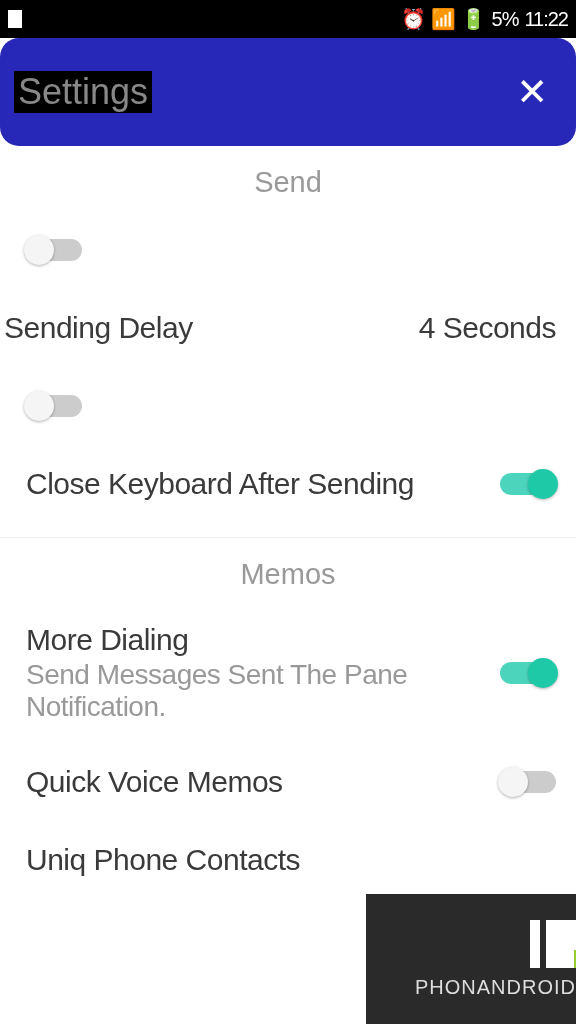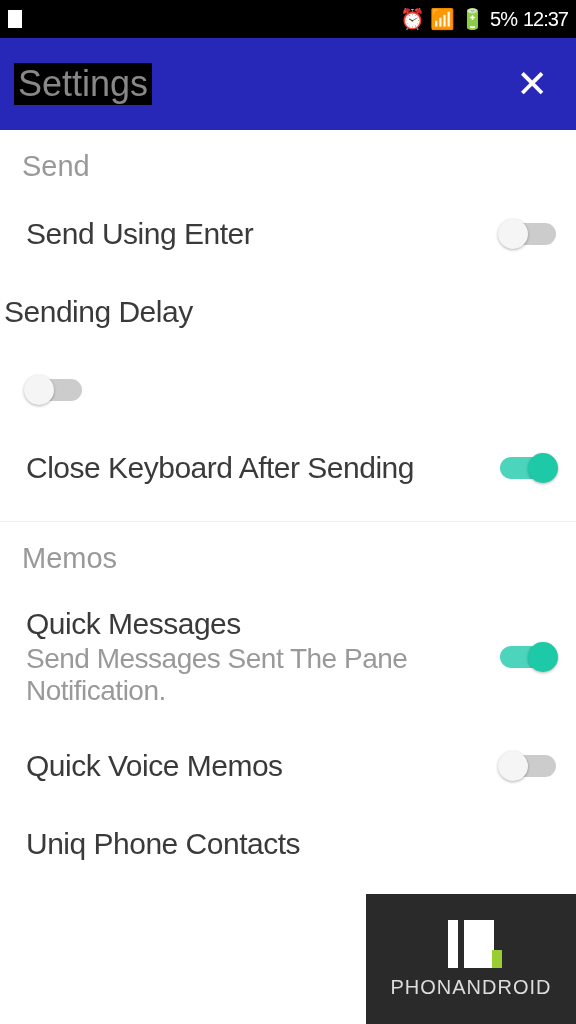--- a/index.html
+++ b/index.html
@@ -20,26 +20,27 @@
       justify-content: space-between;
       padding: 0 8px;
       font-size: 20px;
     }
     .status-left { display: flex; align-items: center; gap: 4px; }
     .status-right { display: flex; align-items: center; gap: 6px; letter-spacing: -1px; }
     .battery-box {
       width: 14px; height: 18px; background: #fff;
     }
     .header {
-      height: 92px;
+      height: 108px;
       background: #2828b8;
       display: flex;
       align-items: center;
       justify-content: space-between;
       padding: 0 28px 0 14px;
+      border-radius: 19px;
     }
     .header-title {
       font-size: 36px;
       color: #888;
       background: #000;
       padding: 0 4px;
       letter-spacing: 0px;
       font-weight: 400;
     }
     .close-x {
@@ -60,20 +61,21 @@
     }
     .phone-value {
       font-size: 28px;
       color: #999;
       margin-top: 2px;
     }
     .section-header {
       font-size: 29px;
       color: #999;
       padding: 20px 22px 12px 22px;
+      text-align: center;
     }
     .row {
       display: flex;
       align-items: center;
       justify-content: space-between;
       padding: 20px 20px 20px 26px;
       min-height: 78px;
     }
     .row-label {
       font-size: 30px;
@@ -122,21 +124,21 @@
     .watermark {
       position: absolute;
       bottom: 0;
       right: 0;
       width: 210px;
       height: 130px;
       background: #2a2a2a;
       color: #ddd;
       display: flex;
       flex-direction: column;
-      align-items: center;
+      align-items: flex-end;
       justify-content: center;
       font-size: 20px;
       letter-spacing: 1px;
     }
     .watermark-logo {
       display: flex;
       align-items: flex-end;
       gap: 6px;
       margin-bottom: 8px;
     }
@@ -149,63 +151,63 @@
 
 <div class="status-bar">
   <div class="status-left">
     <div class="battery-box"></div>
   </div>
   <div class="status-right">
     <span>⏰</span>
     <span>📶</span>
     <span>🔋</span>
     <span>5%</span>
-    <span>12:37</span>
+    <span>11:22</span>
   </div>
 </div>
 
 <div class="header">
   <span class="header-title">Settings</span>
   <span class="close-x">✕</span>
 </div>
 
 <div class="content">
 
   <div class="section-header">Send</div>
 
   <div class="row">
-    <span class="row-label">Send Using Enter</span>
     <div class="toggle">
         <div class="toggle-knob"></div>
       </div>
   </div>
 
   <div class="row row-delay">
     <span class="row-label">Sending Delay</span>
+    <span class="row-value">4 Seconds</span>
   </div>
 
   <div class="row">
     <div class="toggle">
         <div class="toggle-knob"></div>
       </div>
   </div>
 
   <div class="row row-close">
     <span class="row-label">Close Keyboard After Sending</span>
     <div class="toggle on">
         <div class="toggle-knob"></div>
       </div>
   </div>
 
   <div class="divider"></div>
   <div class="section-header">Memos</div>
 
   <div class="row row-quick">
     <div>
-      <div class="row-label">Quick Messages</div>
+      <div class="row-label">More Dialing</div>
       <div class="row-sub">Send Messages Sent The Pane Notification.</div>
     </div>
     <div class="toggle on">
         <div class="toggle-knob"></div>
       </div>
   </div>
 
   <div class="row row-voice">
     <span class="row-label">Quick Voice Memos</span>
     <div class="toggle">

